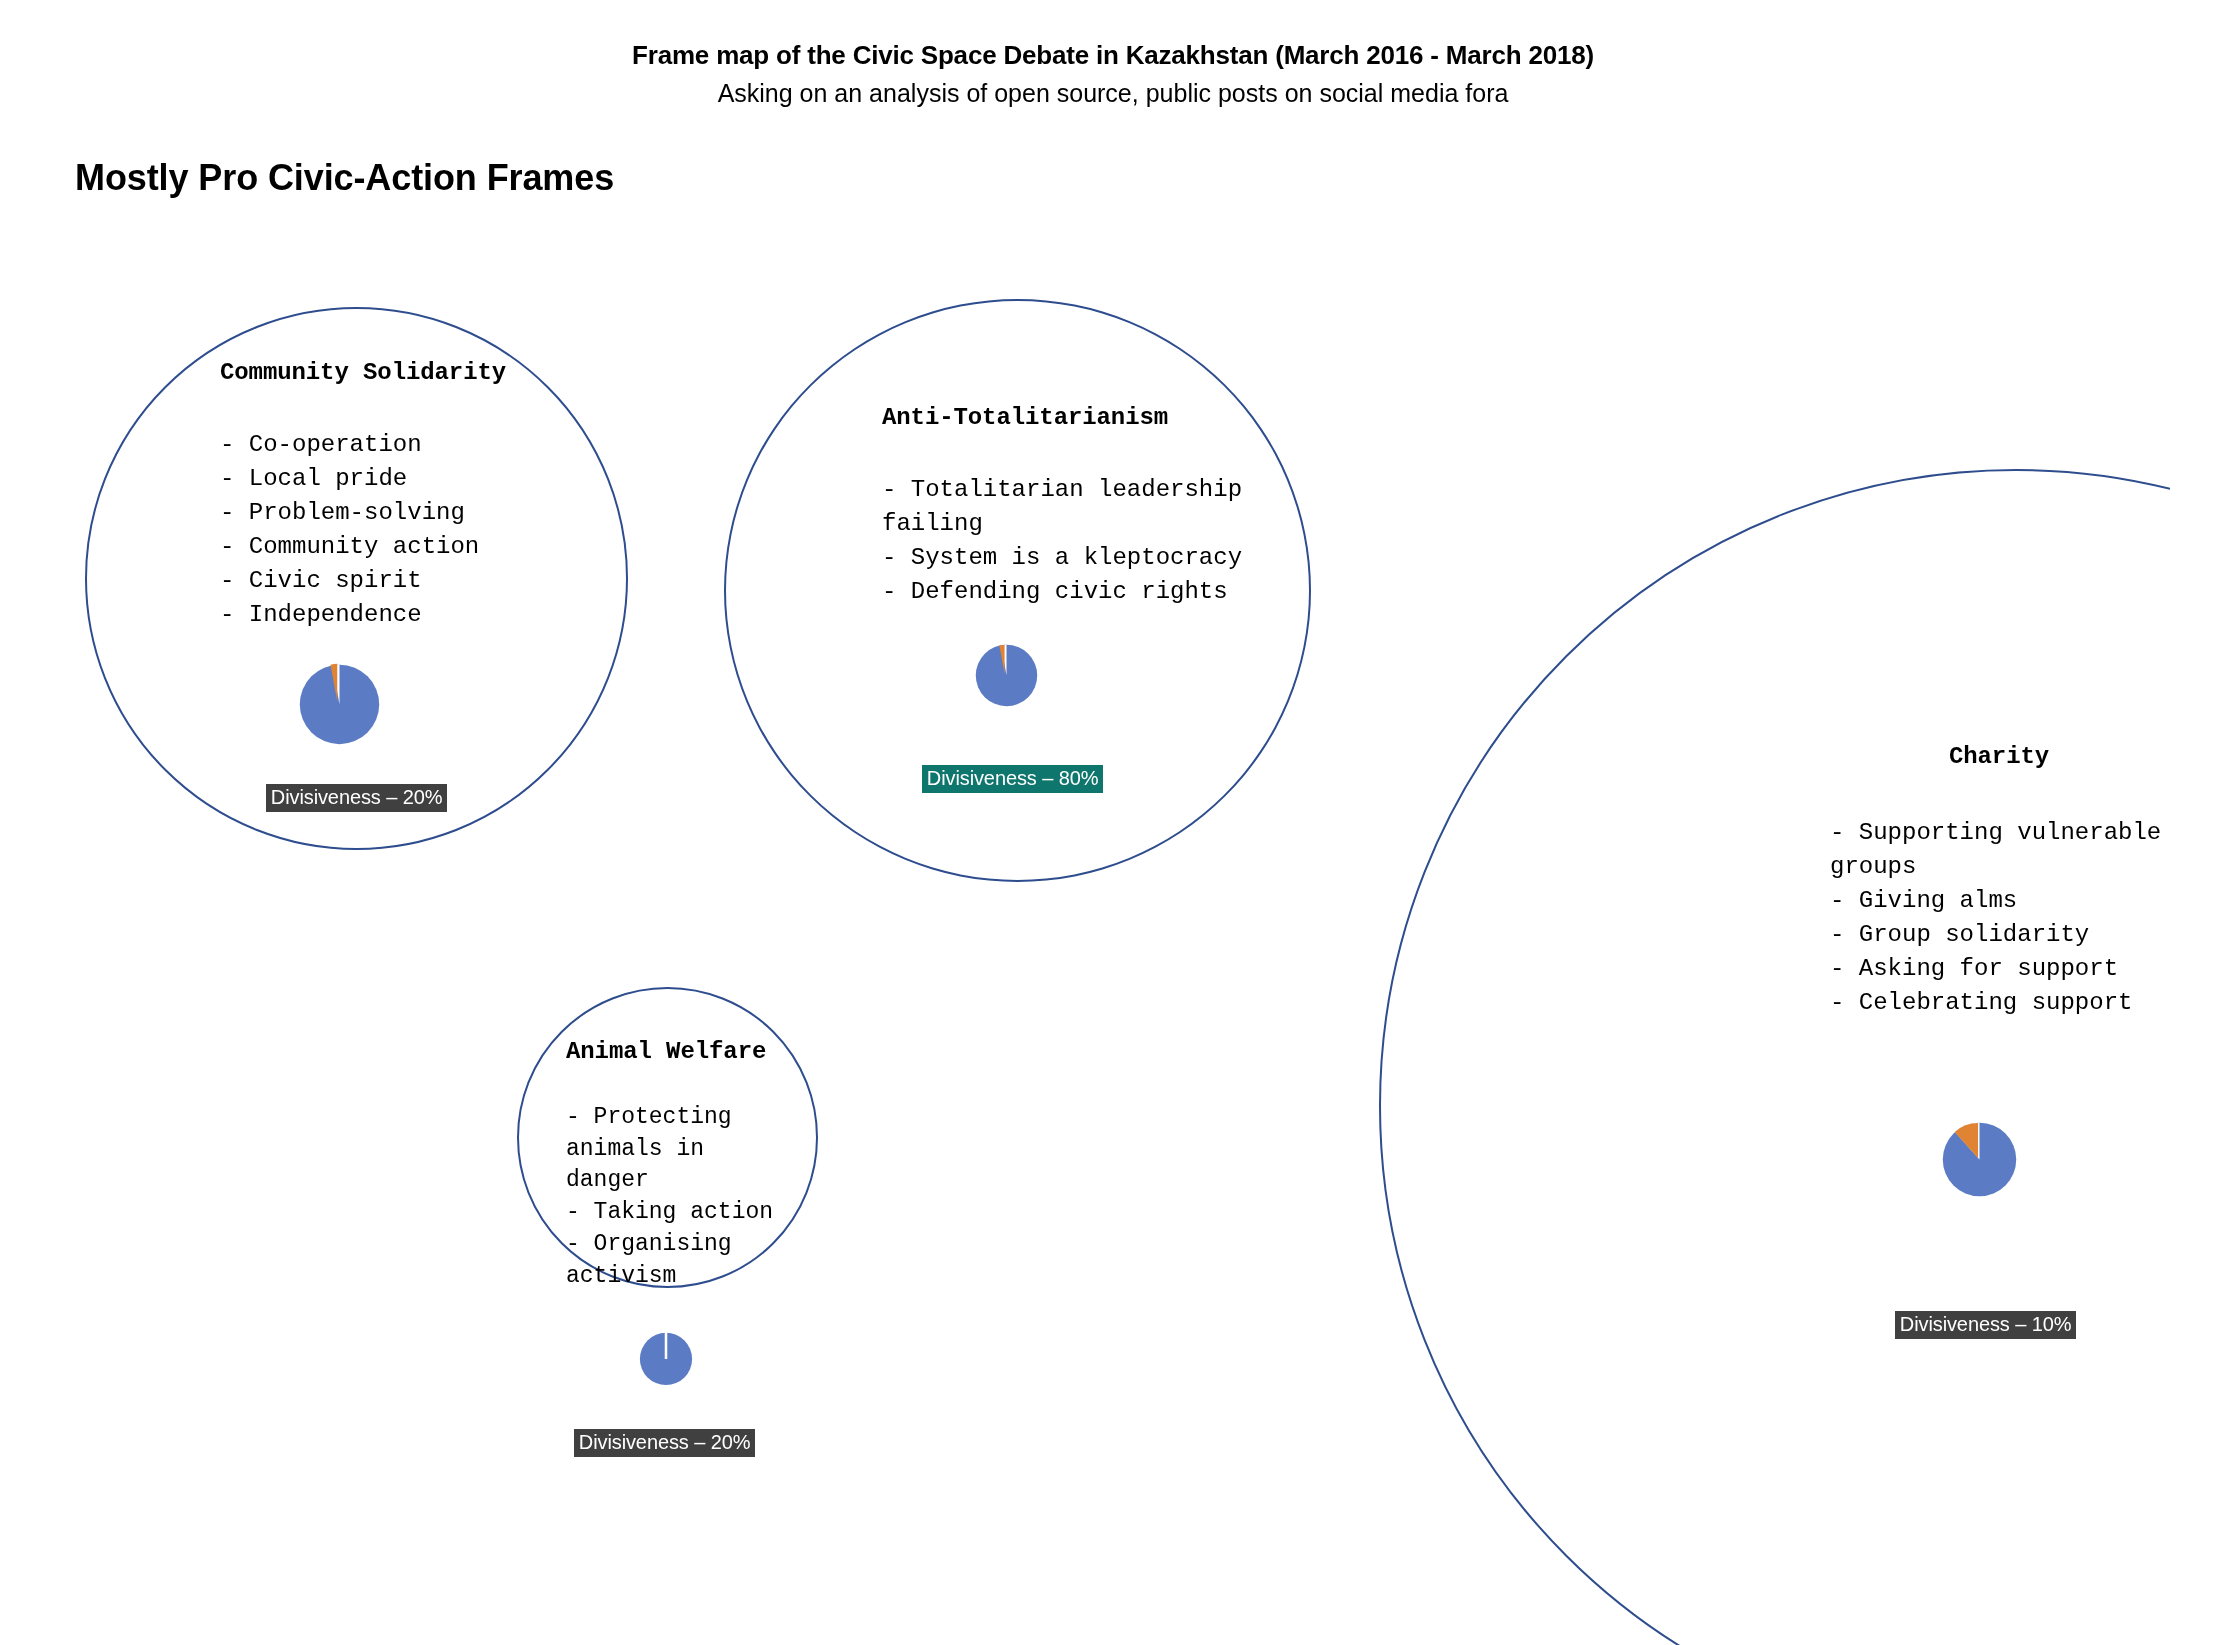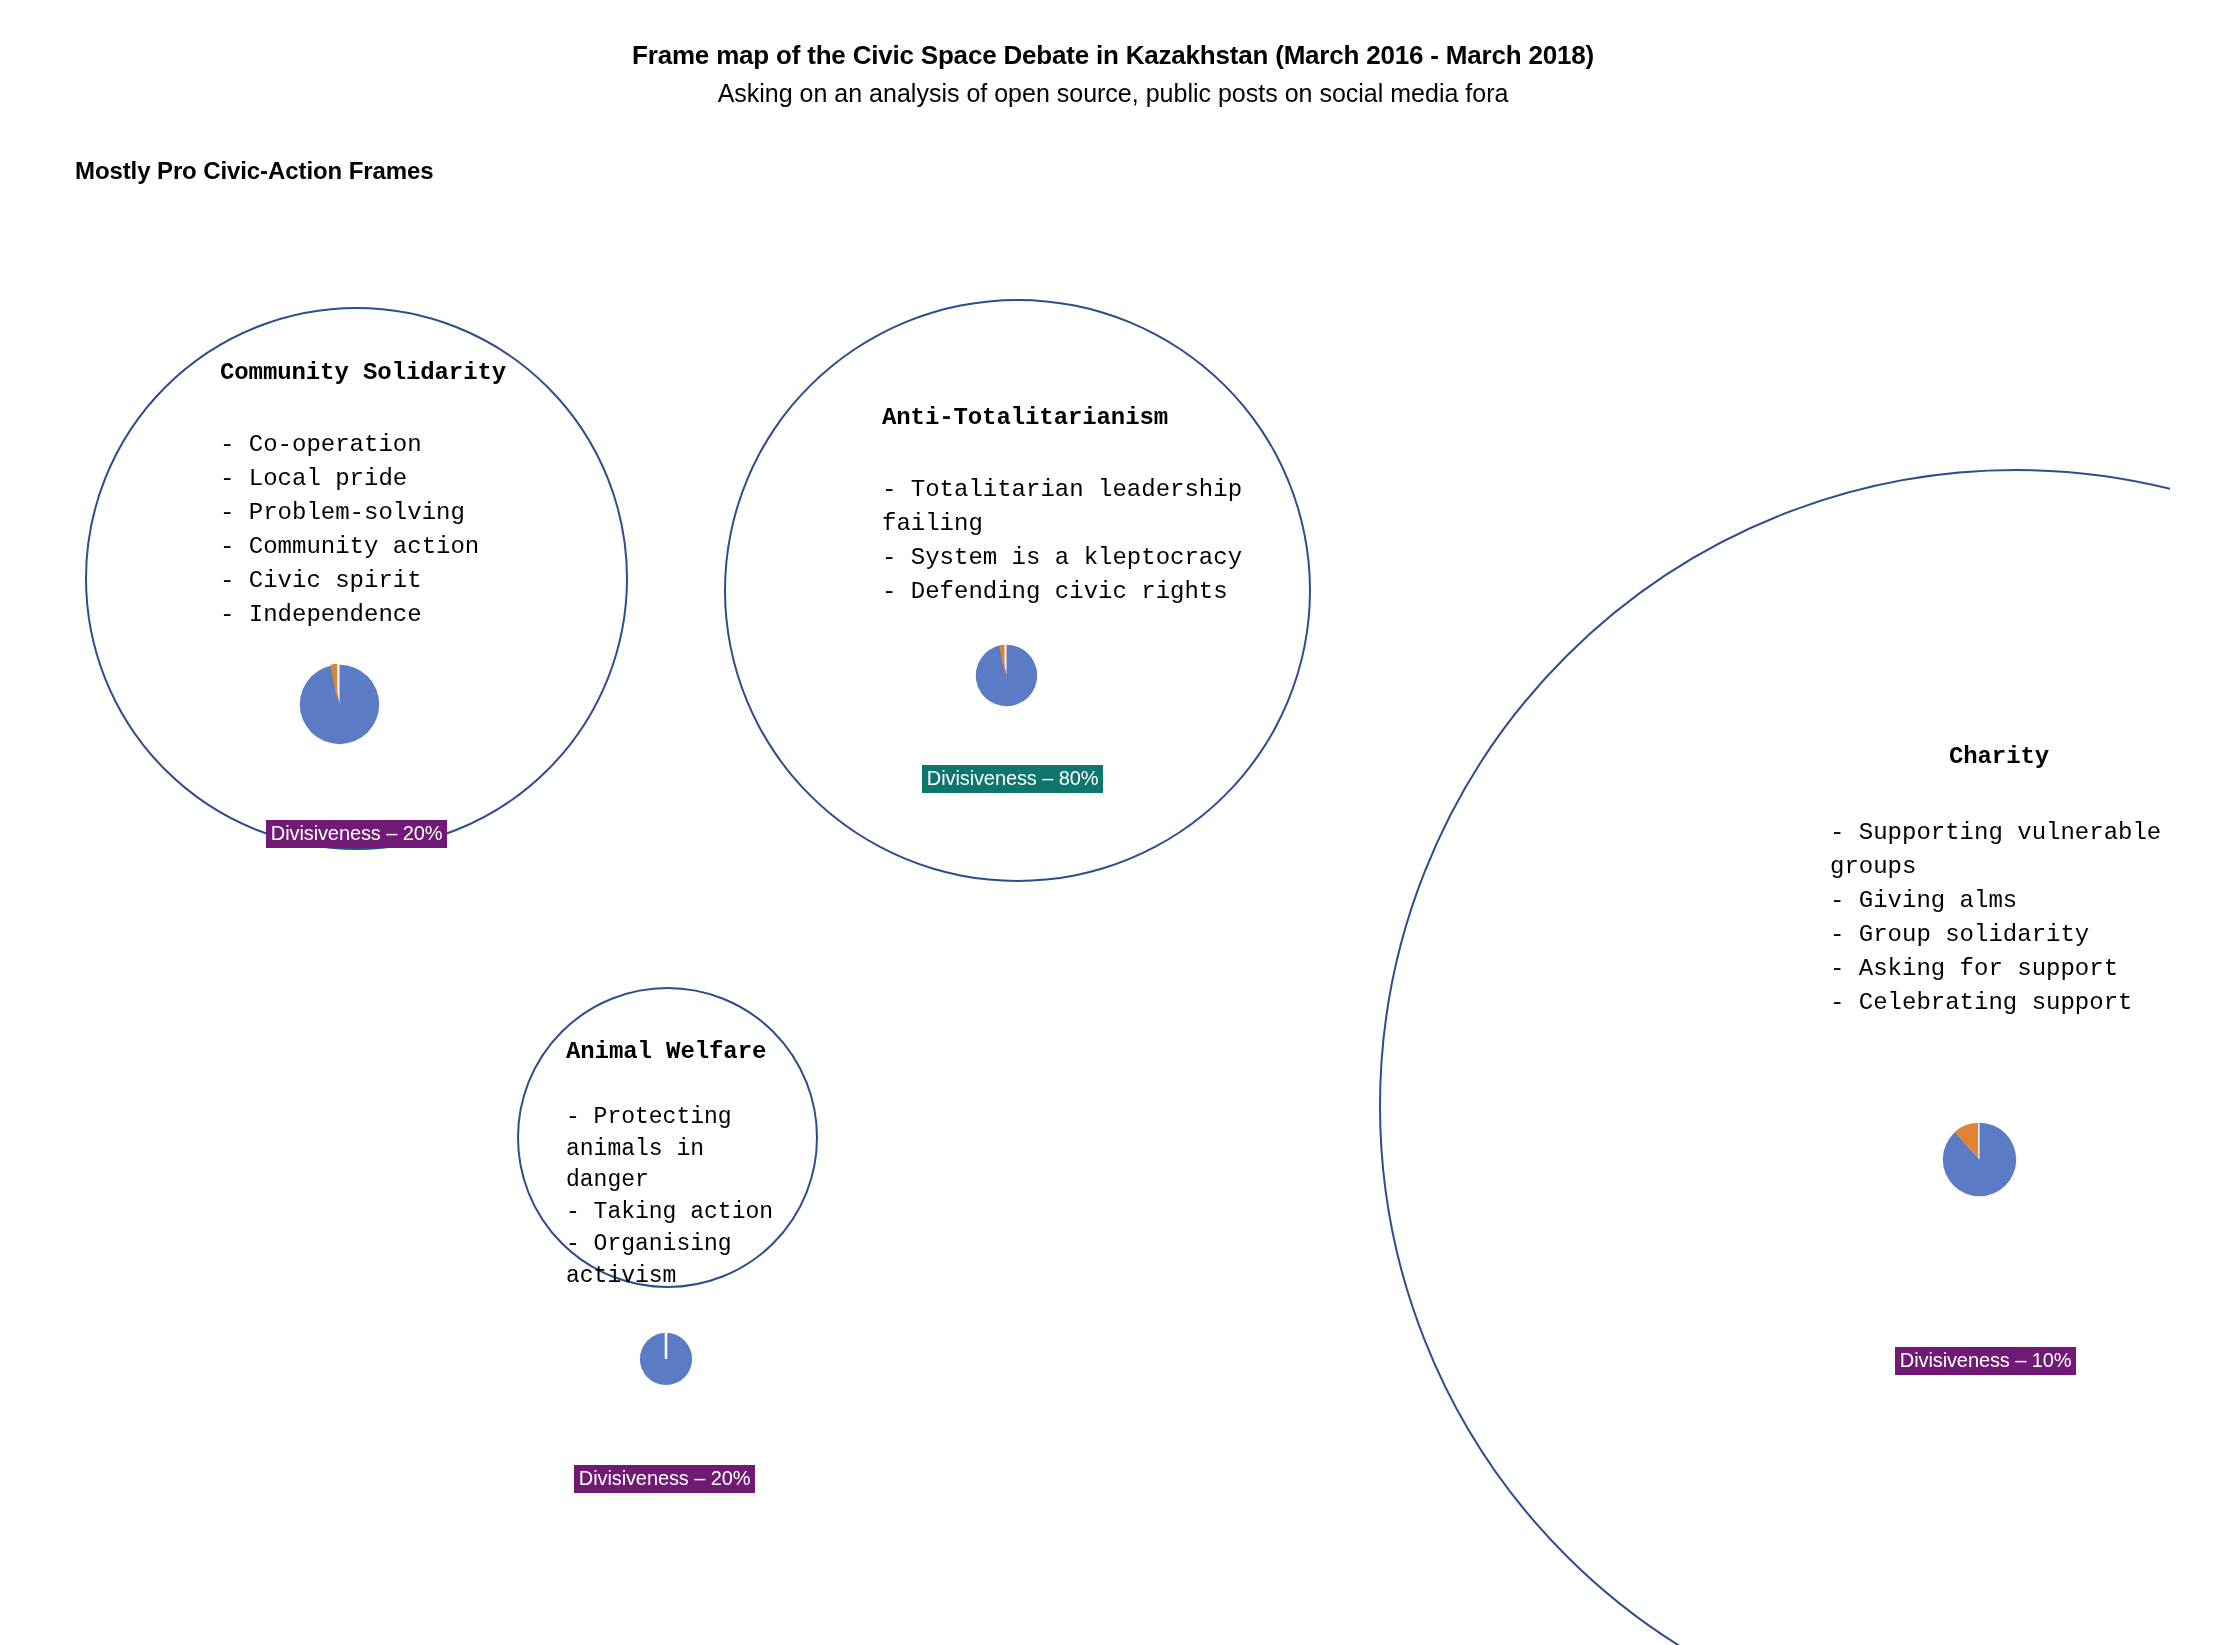--- a/index.html
+++ b/index.html
@@ -9,21 +9,21 @@
     font-family:"Liberation Sans", sans-serif;
     color:#000000;
     -webkit-font-smoothing:antialiased;
   }
   .canvas{position:absolute;inset:0;width:2170px;height:1645px;overflow:hidden;}
 
   
   .title-block{position:absolute;left:0;top:39px;width:2226px;text-align:center;}
   .doc-title{font-size:26px;font-weight:bold;letter-spacing:-0.2px;line-height:1.25;}
   .doc-subtitle{font-size:25px;font-weight:normal;line-height:1.3;margin-top:5.8px;}
-  .section-header{position:absolute;left:75px;top:157px;font-size:24px;font-weight:bold;letter-spacing:-0.1px;}
+  .section-header{position:absolute;left:75px;top:157px;font-size:36px;font-weight:bold;letter-spacing:-0.1px;}
 
   
   .frame-circle{position:absolute;border:2.9px solid #2e4d8e;border-radius:50%;box-sizing:border-box;background:transparent;}
   #circle-community{left:85px;top:307px;width:543px;height:543px;}
   #circle-anti{left:724px;top:299px;width:587px;height:583px;}
   #circle-animal{left:517px;top:987px;width:301px;height:301px;}
   #circle-charity{left:1379px;top:469px;width:1274px;height:1274px;}
 
   
   .frame{position:absolute;font-family:Liberation Mono, monospace;}
@@ -50,21 +50,21 @@
   .pie-wrap{position:absolute;}
   .pie-wrap svg{display:block;}
 
   #pie-community{left:293px;top:655px;}
   #pie-anti{left:970px;top:637px;}
   #pie-animal{left:637px;top:1329px;}
   #pie-charity{left:1936px;top:1115px;}
 
   
   .badge{position:absolute;font-size:20px;line-height:1.18;color:#ffffff;padding:1.9px 4.8px 2.9px 4.8px;white-space:nowrap;letter-spacing:-0.1px;}
-  .badge.green{background:#701a75;margin-top:36px;}
+  .badge.green{background:#404040;}
   .badge.red{background:#0f766e;}
   #badge-community{left:266px;top:784px;}
   #badge-anti{left:922px;top:765px;}
   #badge-animal{left:574px;top:1429px;}
   #badge-charity{left:1895px;top:1311px;}
 </style>
 </head>
 <body>
 
 <div class="canvas">

